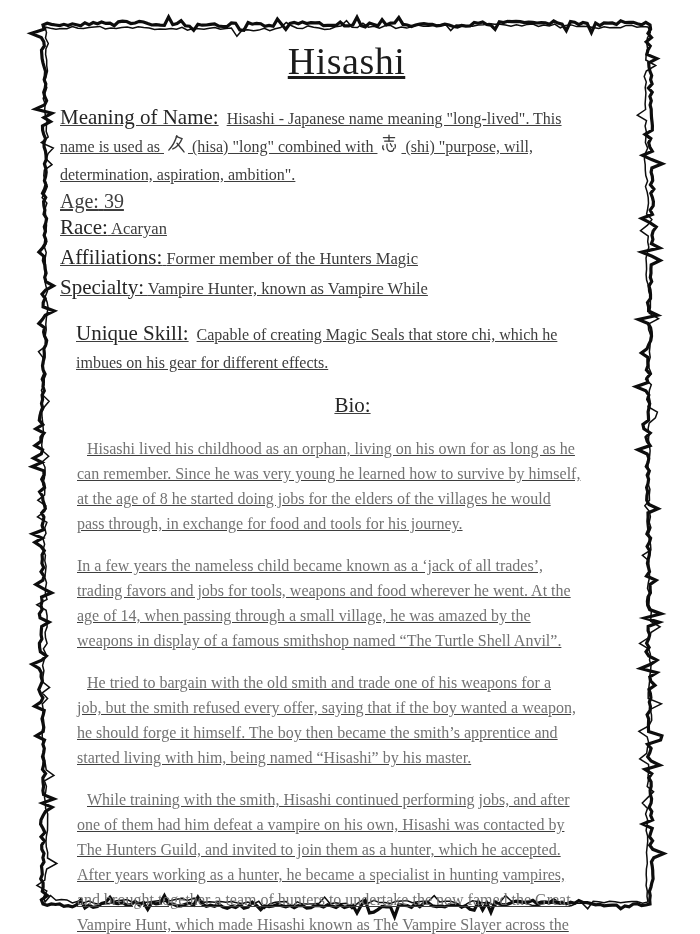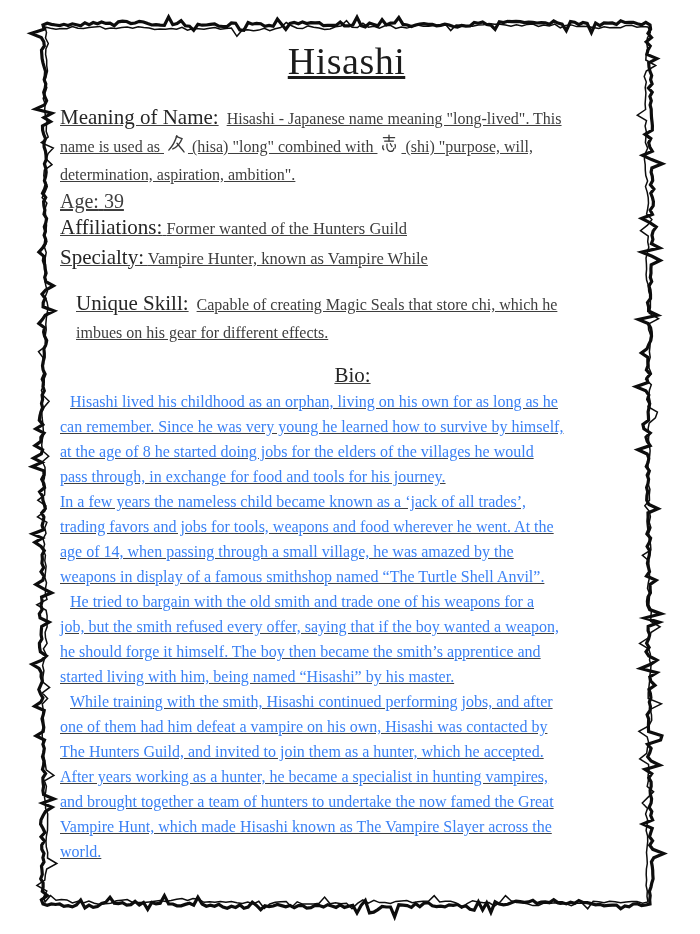--- a/index.html
+++ b/index.html
@@ -15,21 +15,21 @@
     text-decoration:underline;
   }
   .content{position:absolute;left:60px;top:103px;width:585px;color:#3e3e3e;text-decoration:underline;}
   .p-meaning{margin:0;line-height:28px;font-size:16px;white-space:pre;}
   .label{font-size:21px;color:#262626;}
   .label-gap{margin-right:8px;}
   .fieldline{margin:0;line-height:29px;font-size:16.5px;white-space:pre;}
   .fieldline-sm{margin:0;line-height:24px;font-size:20px;white-space:pre;}
   .p-skill{margin:16px;line-height:28px;font-size:16px;white-space:pre;}
   .bio-label{margin:0;line-height:25px;text-align:center;}
-  .bp{margin:0;line-height:25px;font-size:16px;white-space:pre;color:#3b82f6;}
+  .bp{margin:17px;line-height:25px;font-size:16px;white-space:pre;color:#737373;}
   .indent{text-indent:10px;}
   .kanji{display:inline-block;width:20px;height:21px;vertical-align:-3px;margin:0 2px;}
   .kanji path,.kanji line{stroke:#3a3a3a;fill:none;stroke-linecap:round;}
 </style>
 </head>
 <body>
 
 <svg id="border-svg" viewBox="0 0 700 934" xmlns="http://www.w3.org/2000/svg">
     <path d="M43.0,25.0L47.2,23.3L51.4,24.4L55.6,25.0L59.7,25.5L63.9,24.3L68.1,25.5L72.3,23.8L76.5,24.8L80.7,25.8L84.9,22.8L89.0,24.8L93.2,22.5L97.4,23.8L101.6,22.0L105.8,23.4L110.0,23.1L114.2,25.7L118.4,21.8L122.5,21.1L126.7,21.5L130.9,23.5L135.1,23.0L139.3,21.3L143.5,22.0L147.7,23.6L151.8,25.0L156.0,24.7L160.2,25.1L164.4,25.3L168.6,16.9L172.8,24.7L177.0,23.6L181.1,20.6L185.3,25.8L189.5,26.2L193.7,30.3L197.9,24.3L202.1,25.2L206.3,25.0L210.4,24.4L214.6,23.8L218.8,26.1L223.0,26.5L227.2,26.5L231.4,23.0L235.6,23.2L239.8,29.9L243.9,30.3L248.1,22.5L252.3,24.2L256.5,23.4L260.7,23.7L264.9,26.4L269.1,25.4L273.2,26.2L277.4,19.1L281.6,24.2L285.8,29.4L290.0,23.5L294.2,22.5L298.4,23.7L302.5,21.9L306.7,23.5L310.9,22.7L315.1,22.8L319.3,22.7L323.5,25.7L327.7,25.4L331.8,25.3L336.0,25.4L340.2,22.1L344.4,25.8L348.6,25.8L352.8,25.0L357.0,17.2L361.2,25.6L365.3,26.9L369.5,23.1L373.7,24.5L377.9,25.8L382.1,19.7L386.3,24.9L390.5,23.2L394.6,22.9L398.8,17.5L403.0,24.4L407.2,25.0L411.4,26.5L415.6,25.0L419.8,24.1L423.9,23.6L428.1,24.4L432.3,24.3L436.5,25.8L440.7,25.4L444.9,24.2L449.1,25.0L453.2,26.5L457.4,27.0L461.6,25.4L465.8,26.1L470.0,25.9L474.2,22.4L478.4,23.2L482.6,21.9L486.7,24.5L490.9,25.1L495.1,29.4L499.3,21.7L503.5,22.6L507.7,21.3L511.9,21.7L516.0,21.4L520.2,21.6L524.4,22.6L528.6,22.2L532.8,22.3L537.0,23.0L541.2,22.6L545.3,22.8L549.5,24.2L553.7,21.0L557.9,23.1L562.1,24.2L566.3,30.6L570.5,21.6L574.6,22.2L578.8,24.7L583.0,22.5L587.2,23.5L591.4,32.7L595.6,23.1L599.8,25.6L604.0,22.8L608.1,23.1L612.3,22.9L616.5,24.5L620.7,20.8L624.9,22.5L629.1,22.4L633.3,22.3L637.4,23.7L641.6,24.8L645.8,22.4L650.0,25.0L650.6,29.2L648.0,33.4L651.5,37.6L646.2,41.8L650.2,46.0L647.9,50.2L646.9,54.4L656.9,58.6L648.7,62.9L649.0,67.1L650.0,71.3L651.7,75.5L650.6,79.7L652.1,83.9L648.4,88.1L652.2,92.3L649.9,96.5L651.3,100.7L650.1,104.9L651.2,109.1L651.3,113.3L651.5,117.5L652.0,121.7L652.4,125.9L652.3,130.1L645.0,134.3L650.8,138.6L648.7,142.8L649.8,147.0L652.3,151.2L642.6,155.4L651.6,159.6L662.2,163.8L651.9,168.0L651.1,172.2L652.3,176.4L652.7,180.6L650.4,184.8L653.9,189.0L650.8,193.2L652.4,197.4L653.4,201.6L653.2,205.8L650.2,210.1L652.4,214.3L641.6,218.5L649.8,222.7L656.2,226.9L653.1,231.1L652.0,235.3L652.9,239.5L651.4,243.7L659.6,247.9L641.7,252.1L652.1,256.3L660.2,260.5L651.2,264.7L650.9,268.9L651.0,273.1L650.3,277.3L651.7,281.6L649.0,285.8L650.1,290.0L650.5,294.2L650.5,298.4L647.5,302.6L648.6,306.8L648.6,311.0L657.5,315.2L638.4,319.4L648.2,323.6L650.6,327.8L651.3,332.0L651.5,336.2L650.8,340.4L648.7,344.6L647.0,348.8L641.4,353.0L647.9,357.3L647.8,361.5L647.9,365.7L646.4,369.9L650.0,374.1L646.8,378.3L647.9,382.5L635.9,386.7L645.8,390.9L648.8,395.1L647.6,399.3L649.7,403.5L649.0,407.7L648.1,411.9L648.4,416.1L648.6,420.3L642.9,424.5L643.9,428.8L650.2,433.0L646.0,437.2L647.2,441.4L650.1,445.6L637.9,449.8L647.2,454.0L648.8,458.2L648.1,462.4L646.3,466.6L649.3,470.8L647.2,475.0L648.6,479.2L648.0,483.4L646.6,487.6L647.7,491.8L646.9,496.0L646.7,500.2L648.9,504.5L658.0,508.7L648.0,512.9L648.1,517.1L647.8,521.3L648.2,525.5L648.7,529.7L646.9,533.9L650.6,538.1L649.4,542.3L647.1,546.5L649.6,550.7L649.3,554.9L648.3,559.1L647.4,563.3L648.5,567.5L649.5,571.7L646.5,576.0L656.1,580.2L650.1,584.4L650.1,588.6L650.4,592.8L648.0,597.0L647.4,601.2L647.7,605.4L649.7,609.6L661.1,613.8L644.7,618.0L659.3,622.2L648.2,626.4L648.1,630.6L649.7,634.8L648.6,639.0L646.6,643.2L649.1,647.4L646.0,651.7L648.8,655.9L656.9,660.1L650.6,664.3L640.6,668.5L656.8,672.7L649.8,676.9L650.8,681.1L655.0,685.3L649.0,689.5L650.4,693.7L650.9,697.9L649.3,702.1L650.4,706.3L650.1,710.5L647.1,714.7L648.7,718.9L648.5,723.2L648.4,727.4L648.6,731.6L661.9,735.8L660.6,740.0L647.5,744.2L651.1,748.4L649.8,752.6L647.7,756.8L651.1,761.0L659.8,765.2L645.0,769.4L651.7,773.6L648.8,777.8L651.1,782.0L651.2,786.2L650.1,790.4L650.4,794.7L651.6,798.9L651.1,803.1L649.1,807.3L651.8,811.5L650.7,815.7L652.6,819.9L642.8,824.1L652.2,828.3L650.8,832.5L649.5,836.7L652.6,840.9L649.7,845.1L652.8,849.3L663.7,853.5L653.8,857.7L651.4,861.9L652.2,866.1L652.7,870.4L652.8,874.6L653.1,878.8L651.8,883.0L650.9,887.2L649.4,891.4L650.2,895.6L649.7,899.8L650.0,904.0L645.8,905.0L641.6,905.7L637.4,903.7L633.3,904.0L629.1,906.8L624.9,905.9L620.7,908.8L616.5,905.1L612.3,905.1L608.1,905.3L604.0,905.8L599.8,904.3L595.6,904.9L591.4,903.6L587.2,902.6L583.0,902.4L578.8,900.5L574.6,903.3L570.5,902.1L566.3,903.9L562.1,902.5L557.9,902.6L553.7,899.6L549.5,902.5L545.3,901.8L541.2,902.1L537.0,903.6L532.8,900.3L528.6,901.9L524.4,902.3L520.2,901.7L516.0,901.1L511.9,902.5L507.7,904.3L503.5,904.9L499.3,904.1L495.1,901.8L490.9,912.3L486.7,902.7L482.6,909.9L478.4,901.8L474.2,910.2L470.0,909.3L465.8,905.7L461.6,907.1L457.4,904.5L453.2,905.4L449.1,904.9L444.9,906.9L440.7,906.1L436.5,906.6L432.3,905.8L428.1,902.6L423.9,903.2L419.8,906.7L415.6,903.6L411.4,907.4L407.2,905.6L403.0,905.2L398.8,904.8L394.6,916.7L390.5,907.0L386.3,907.0L382.1,906.4L377.9,909.6L373.7,912.2L369.5,912.9L365.3,900.4L361.2,905.3L357.0,912.9L352.8,905.3L348.6,906.2L344.4,907.4L340.2,904.8L336.0,907.4L331.8,906.1L327.7,904.7L323.5,907.1L319.3,905.6L315.1,905.4L310.9,907.7L306.7,908.0L302.5,905.4L298.4,905.6L294.2,907.7L290.0,905.4L285.8,906.8L281.6,905.6L277.4,904.5L273.2,906.0L269.1,906.7L264.9,905.7L260.7,909.7L256.5,905.4L252.3,902.1L248.1,907.0L243.9,908.3L239.8,904.8L235.6,907.5L231.4,906.2L227.2,908.2L223.0,907.0L218.8,904.3L214.6,906.2L210.4,905.2L206.3,906.2L202.1,904.0L197.9,897.2L193.7,905.1L189.5,903.3L185.3,904.4L181.1,905.8L177.0,905.8L172.8,904.0L168.6,904.0L164.4,895.6L160.2,903.2L156.0,903.9L151.8,902.5L147.7,909.4L143.5,902.5L139.3,905.1L135.1,901.4L130.9,904.6L126.7,905.1L122.5,902.6L118.4,903.6L114.2,903.2L110.0,897.3L105.8,902.2L101.6,903.4L97.4,906.5L93.2,907.3L89.0,905.1L84.9,907.9L80.7,900.0L76.5,904.9L72.3,906.9L68.1,905.7L63.9,906.4L59.7,904.0L55.6,904.5L51.4,903.9L47.2,905.3L43.0,904.0L41.4,899.8L47.5,895.6L42.3,891.4L43.1,887.2L43.1,883.0L40.7,878.8L42.3,874.6L42.0,870.4L41.5,866.1L44.0,861.9L42.9,857.7L44.0,853.5L41.8,849.3L41.7,845.1L44.4,840.9L41.0,836.7L44.9,832.5L42.9,828.3L40.6,824.1L41.0,819.9L43.0,815.7L45.5,811.5L52.1,807.3L42.3,803.1L53.9,798.9L43.6,794.7L42.9,790.4L43.6,786.2L43.0,782.0L42.9,777.8L45.6,773.6L42.5,769.4L43.6,765.2L43.9,761.0L42.5,756.8L43.7,752.6L44.3,748.4L42.9,744.2L44.5,740.0L36.1,735.8L43.2,731.6L43.8,727.4L43.0,723.2L42.0,718.9L43.3,714.7L44.2,710.5L34.6,706.3L40.8,702.1L42.9,697.9L40.5,693.7L38.8,689.5L40.6,685.3L42.4,681.1L41.1,676.9L41.3,672.7L39.0,668.5L32.1,664.3L41.8,660.1L46.4,655.9L40.4,651.7L39.6,647.4L39.4,643.2L41.9,639.0L41.1,634.8L41.3,630.6L41.7,626.4L49.1,622.2L40.1,618.0L39.3,613.8L42.1,609.6L41.0,605.4L42.1,601.2L41.6,597.0L51.6,592.8L43.2,588.6L35.9,584.4L42.9,580.2L43.9,576.0L41.0,571.7L43.7,567.5L41.9,563.3L42.4,559.1L42.1,554.9L44.3,550.7L41.0,546.5L34.8,542.3L42.2,538.1L32.6,533.9L43.4,529.7L42.1,525.5L43.2,521.3L43.9,517.1L41.7,512.9L45.3,508.7L44.3,504.5L42.9,500.2L42.5,496.0L39.6,491.8L44.6,487.6L43.8,483.4L41.7,479.2L44.0,475.0L43.8,470.8L32.1,466.6L41.8,462.4L33.5,458.2L41.3,454.0L42.6,449.8L35.0,445.6L40.9,441.4L40.9,437.2L44.0,433.0L35.8,428.8L42.8,424.5L39.3,420.3L39.9,416.1L40.9,411.9L42.6,407.7L41.5,403.5L42.6,399.3L42.1,395.1L44.3,390.9L43.0,386.7L43.4,382.5L43.4,378.3L45.1,374.1L43.1,369.9L42.5,365.7L43.2,361.5L44.3,357.3L44.3,353.0L43.9,348.8L45.9,344.6L46.7,340.4L44.6,336.2L43.6,332.0L44.5,327.8L38.8,323.6L42.5,319.4L45.2,315.2L54.1,311.0L43.1,306.8L43.2,302.6L45.0,298.4L42.0,294.2L45.7,290.0L53.4,285.8L45.9,281.6L44.7,277.3L46.1,273.1L45.1,268.9L44.7,264.7L43.3,260.5L43.9,256.3L38.9,252.1L42.7,247.9L45.1,243.7L45.7,239.5L44.1,235.3L45.4,231.1L44.3,226.9L45.8,222.7L46.6,218.5L44.0,214.3L44.9,210.1L43.9,205.8L43.6,201.6L45.7,197.4L42.5,193.2L44.6,189.0L45.9,184.8L44.4,180.6L45.6,176.4L46.2,172.2L45.7,168.0L44.4,163.8L46.2,159.6L46.0,155.4L45.5,151.2L44.1,147.0L44.0,142.8L45.5,138.6L43.7,134.3L42.6,130.1L42.5,125.9L50.5,121.7L43.9,117.5L51.8,113.3L35.5,109.1L44.6,104.9L46.6,100.7L44.7,96.5L43.7,92.3L45.2,88.1L45.8,83.9L44.2,79.7L45.2,75.5L45.5,71.3L44.2,67.1L43.0,62.9L42.1,58.6L41.8,54.4L41.5,50.2L44.3,46.0L43.8,41.8L41.3,37.6L31.1,33.4L44.1,29.2L43.0,25.0Z" fill="none" stroke="#0d0d0d" stroke-width="3.2" stroke-linejoin="miter" stroke-miterlimit="12"></path>
     <path d="M45.0,27.0L50.5,28.2L56.0,29.2L61.4,28.6L66.9,28.8L72.4,26.6L77.9,28.2L83.4,28.4L88.9,27.4L94.3,26.9L99.8,26.4L105.3,28.9L110.8,28.0L116.3,28.5L121.7,27.6L127.2,27.0L132.7,28.3L138.2,26.7L143.7,27.5L149.2,28.1L154.6,29.4L160.1,28.9L165.6,29.3L171.1,28.5L176.6,29.3L182.0,27.3L187.5,30.2L193.0,28.6L198.5,28.7L204.0,29.3L209.5,28.2L214.9,27.6L220.4,29.2L225.9,28.4L231.4,28.0L236.9,36.3L242.3,29.9L247.8,29.8L253.3,30.8L258.8,30.1L264.3,28.3L269.8,30.6L275.2,28.7L280.7,27.5L286.2,22.5L291.7,25.8L297.2,28.2L302.6,28.6L308.1,25.9L313.6,27.3L319.1,28.1L324.6,29.5L330.1,29.0L335.5,26.8L341.0,26.1L346.5,20.5L352.0,27.2L357.5,27.5L362.9,23.1L368.4,27.2L373.9,26.2L379.4,28.3L384.9,25.7L390.4,25.3L395.8,28.5L401.3,27.0L406.8,28.1L412.3,26.6L417.8,25.0L423.2,26.3L428.7,26.3L434.2,25.5L439.7,24.9L445.2,24.1L450.7,30.6L456.1,25.0L461.6,25.3L467.1,26.0L472.6,26.2L478.1,24.9L483.5,24.8L489.0,23.4L494.5,24.3L500.0,24.3L505.5,25.0L511.0,26.2L516.4,24.8L521.9,25.9L527.4,24.4L532.9,24.1L538.4,26.5L543.8,25.1L549.3,26.1L554.8,24.1L560.3,27.8L565.8,25.4L571.3,24.9L576.7,26.6L582.2,26.3L587.7,26.5L593.2,27.6L598.7,28.5L604.1,26.7L609.6,27.8L615.1,27.4L620.6,27.7L626.1,25.4L631.6,25.2L637.0,27.3L642.5,26.5L648.0,27.0L650.3,32.5L647.4,38.0L646.8,43.5L647.6,49.0L646.2,54.5L645.8,60.0L655.7,65.5L646.3,71.0L644.2,76.5L646.3,82.0L645.2,87.5L645.9,93.0L645.5,98.5L645.1,104.0L645.6,109.5L637.3,115.1L646.5,120.6L645.1,126.1L646.3,131.6L645.9,137.1L645.4,142.6L647.7,148.1L645.2,153.6L644.4,159.1L645.2,164.6L645.3,170.1L645.8,175.6L647.6,181.1L645.5,186.6L647.2,192.1L648.2,197.6L648.5,203.1L647.7,208.6L646.6,214.1L651.9,219.6L647.5,225.1L640.5,230.6L648.3,236.1L647.7,241.6L648.8,247.1L647.3,252.6L646.0,258.1L646.4,263.6L646.6,269.1L646.1,274.6L646.6,280.1L648.4,285.6L648.7,291.2L650.6,296.7L650.4,302.2L650.4,307.7L649.2,313.2L658.5,318.7L648.3,324.2L648.6,329.7L650.8,335.2L650.1,340.7L650.0,346.2L649.4,351.7L650.2,357.2L648.6,362.7L649.1,368.2L651.4,373.7L645.7,379.2L651.3,384.7L649.4,390.2L648.9,395.7L650.1,401.2L648.0,406.7L657.4,412.2L655.4,417.7L649.2,423.2L648.1,428.7L648.9,434.2L648.5,439.7L649.4,445.2L650.1,450.7L649.6,456.2L647.4,461.7L648.1,467.3L649.6,472.8L647.8,478.3L648.1,483.8L649.9,489.3L649.3,494.8L649.5,500.3L644.8,505.8L649.3,511.3L650.4,516.8L649.2,522.3L650.9,527.8L648.7,533.3L649.2,538.8L650.5,544.3L650.9,549.8L642.4,555.3L648.8,560.8L648.8,566.3L649.4,571.8L649.6,577.3L648.3,582.8L647.5,588.3L649.6,593.8L649.3,599.3L648.8,604.8L651.4,610.3L651.0,615.8L650.7,621.3L660.0,626.8L651.2,632.3L648.4,637.8L639.6,643.4L648.7,648.9L650.4,654.4L649.5,659.9L651.0,665.4L650.6,670.9L649.7,676.4L649.5,681.9L648.9,687.4L648.2,692.9L648.2,698.4L661.4,703.9L650.3,709.4L651.5,714.9L651.7,720.4L648.7,725.9L638.9,731.4L647.2,736.9L648.6,742.4L647.4,747.9L646.7,753.4L639.7,758.9L648.5,764.4L649.0,769.9L648.1,775.4L648.3,780.9L647.2,786.4L653.6,791.9L647.9,797.4L642.3,802.9L647.5,808.4L645.6,813.9L647.5,819.5L647.1,825.0L646.1,830.5L647.6,836.0L647.7,841.5L647.1,847.0L646.5,852.5L647.0,858.0L647.3,863.5L646.4,869.0L646.2,874.5L646.6,880.0L646.1,885.5L647.3,891.0L647.0,896.5L648.0,902.0L642.5,903.3L637.0,901.5L631.6,901.5L626.1,901.9L620.6,902.7L615.1,901.7L609.6,901.2L604.1,902.7L598.7,901.7L593.2,901.2L587.7,908.8L582.2,903.3L576.7,903.3L571.3,905.7L565.8,903.6L560.3,904.2L554.8,902.8L549.3,903.6L543.8,903.0L538.4,905.5L532.9,905.6L527.4,903.8L521.9,902.8L516.4,902.4L511.0,900.7L505.5,895.6L500.0,902.2L494.5,906.2L489.0,902.6L483.5,902.8L478.1,902.0L472.6,900.7L467.1,903.7L461.6,907.9L456.1,902.9L450.7,901.2L445.2,901.2L439.7,902.0L434.2,895.7L428.7,901.1L423.2,901.3L417.8,901.7L412.3,902.8L406.8,900.6L401.3,900.9L395.8,901.4L390.4,903.5L384.9,902.4L379.4,902.6L373.9,900.4L368.4,903.1L362.9,899.8L357.5,903.4L352.0,908.8L346.5,903.2L341.0,903.7L335.5,902.7L330.1,903.8L324.6,897.1L319.1,903.2L313.6,904.0L308.1,904.0L302.6,904.1L297.2,901.8L291.7,907.3L286.2,901.5L280.7,901.8L275.2,902.3L269.8,904.0L264.3,908.5L258.8,901.3L253.3,903.9L247.8,902.0L242.3,903.4L236.9,902.7L231.4,901.5L225.9,902.2L220.4,901.6L214.9,902.2L209.5,901.8L204.0,902.3L198.5,899.2L193.0,898.6L187.5,900.5L182.0,898.6L176.6,899.2L171.1,900.4L165.6,901.4L160.1,900.4L154.6,901.2L149.2,901.9L143.7,902.6L138.2,902.4L132.7,902.4L127.2,899.5L121.7,900.2L116.3,900.8L110.8,903.2L105.3,903.8L99.8,904.6L94.3,903.2L88.9,901.1L83.4,903.0L77.9,901.3L72.4,903.0L66.9,899.9L61.4,899.5L56.0,900.2L50.5,895.5L45.0,902.0L43.8,896.5L46.8,891.0L36.9,885.5L44.8,880.0L45.4,874.5L46.7,869.0L56.8,863.5L47.5,858.0L47.7,852.5L46.3,847.0L46.0,841.5L46.4,836.0L47.5,830.5L47.6,825.0L47.6,819.5L47.7,813.9L45.6,808.4L45.5,802.9L44.5,797.4L45.7,791.9L46.4,786.4L44.5,780.9L53.9,775.4L46.2,769.9L45.4,764.4L44.4,758.9L43.1,753.4L44.0,747.9L43.0,742.4L42.3,736.9L42.1,731.4L43.3,725.9L43.6,720.4L42.6,714.9L43.2,709.4L42.3,703.9L47.6,698.4L42.3,692.9L49.6,687.4L42.6,681.9L43.0,676.4L43.9,670.9L42.6,665.4L44.2,659.9L46.0,654.4L43.4,648.9L47.1,643.4L45.5,637.8L45.1,632.3L47.1,626.8L47.0,621.3L47.1,615.8L46.1,610.3L36.8,604.8L47.0,599.3L45.4,593.8L45.5,588.3L46.5,582.8L44.8,577.3L45.5,571.8L46.1,566.3L44.8,560.8L45.4,555.3L43.1,549.8L44.6,544.3L43.0,538.8L46.0,533.3L44.8,527.8L46.9,522.3L37.5,516.8L44.7,511.3L45.9,505.8L37.8,500.3L44.6,494.8L44.8,489.3L42.6,483.8L44.3,478.3L45.0,472.8L45.0,467.3L42.4,461.7L48.7,456.2L42.5,450.7L41.7,445.2L42.3,439.7L43.5,434.2L43.2,428.7L42.8,423.2L42.1,417.7L41.8,412.2L44.5,406.7L49.1,401.2L43.4,395.7L41.4,390.2L44.0,384.7L41.3,379.2L43.6,373.7L43.0,368.2L43.6,362.7L42.8,357.2L38.5,351.7L45.8,346.2L45.3,340.7L45.3,335.2L46.2,329.7L45.8,324.2L46.3,318.7L47.1,313.2L48.1,307.7L47.1,302.2L45.2,296.7L47.4,291.2L45.8,285.6L44.8,280.1L44.8,274.6L45.7,269.1L45.3,263.6L45.2,258.1L46.2,252.6L44.4,247.1L46.9,241.6L44.7,236.1L46.0,230.6L46.5,225.1L45.7,219.6L45.5,214.1L45.1,208.6L46.9,203.1L42.1,197.6L45.0,192.1L47.3,186.6L45.2,181.1L43.8,175.6L44.3,170.1L52.0,164.6L46.2,159.1L48.1,153.6L53.3,148.1L41.3,142.6L48.2,137.1L46.2,131.6L46.4,126.1L47.1,120.6L45.3,115.1L44.7,109.5L45.2,104.0L43.2,98.5L45.0,93.0L46.8,87.5L44.5,82.0L46.1,76.5L47.5,71.0L46.7,65.5L46.7,60.0L45.6,54.5L45.9,49.0L48.3,43.5L45.5,38.0L46.5,32.5L45.0,27.0Z" fill="none" stroke="#0d0d0d" stroke-width="1.5" stroke-linejoin="miter" stroke-miterlimit="12"></path>
@@ -50,22 +50,23 @@
         <path d="M28,33 L72,33" stroke-width="6.5"></path>
         <path d="M20,56 C17,64 18,71 24,76" stroke-width="6.5"></path>
         <path d="M40,48 C38,66 40,80 54,84 C66,87 73,80 74,70" stroke-width="6.5"></path>
         <path d="M57,46 C60,52 62,56 65,60" stroke-width="6.5"></path>
         <path d="M80,50 C83,56 83,63 80,68" stroke-width="6.5"></path>
       </svg><span> (shi) "purpose, will,
 determination, aspiration, ambition".</span></p>
 
   <p class="fieldline-sm"><span>Age:</span> <span>39</span></p>
 
+  <p class="fieldline"><span class="label">Race:</span> <span>Acaryan</span></p>
 
-  <p class="fieldline"><span class="label">Affiliations:</span> <span>Former wanted of the Hunters Guild</span></p>
+  <p class="fieldline"><span class="label">Affiliations:</span> <span>Former member of the Hunters Magic</span></p>
 
   <p class="fieldline"><span class="label">Specialty:</span> <span>Vampire Hunter, known as Vampire While</span></p>
 
 
   <p class="p-skill"><span class="label label-gap">Unique Skill:</span><span>Capable of creating Magic Seals that store chi, which he
 imbues on his gear for different effects.</span></p>
 
   <p class="bio-label"><span class="label">Bio:</span></p>
 
   <p class="bp indent">Hisashi lived his childhood as an orphan, living on his own for as long as he

